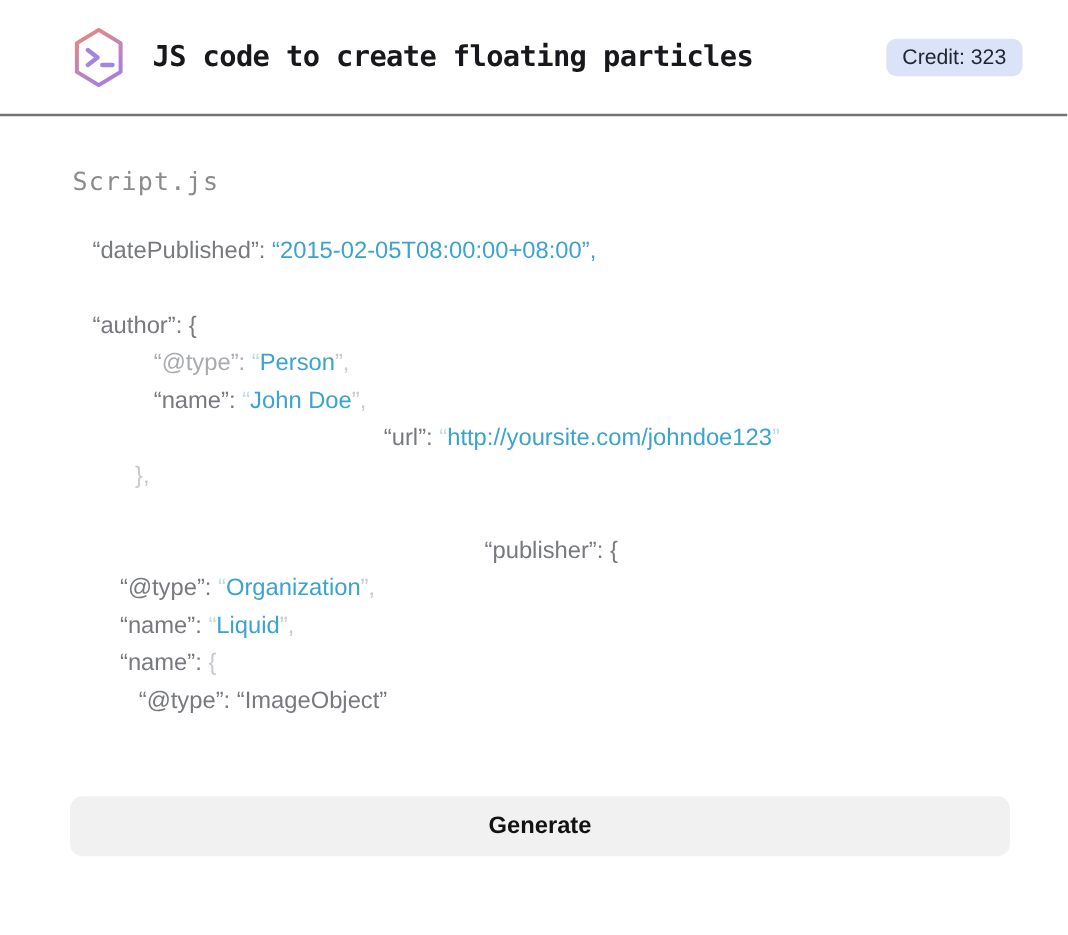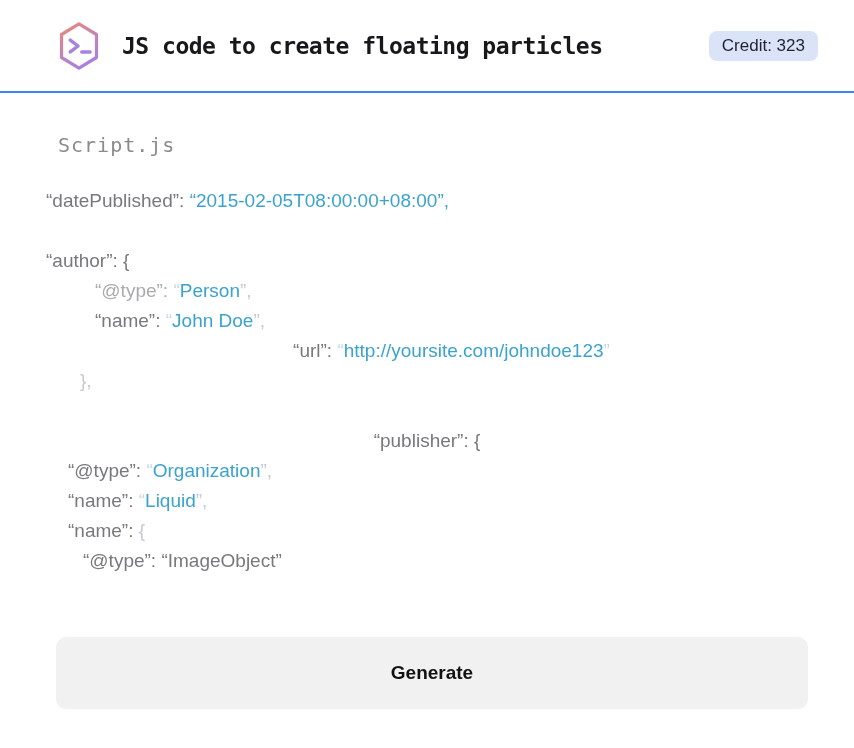--- a/index.html
+++ b/index.html
@@ -7,21 +7,21 @@
   body {
     width: 854px; height: 748px;
     background: #ffffff;
     font-family: "Liberation Sans", sans-serif;
     overflow: hidden;
   }
   .header {
     display: flex; align-items: center;
     height: 93px;
     padding: 0 36px 0 56px;
-    border-bottom: 2px solid #3b82f6;
+    border-bottom: 2px solid #737373;
   }
   .logo { width: 46px; height: 52px; margin-right: 20px; display: flex; align-items: center; }
   .logo svg { width: 46px; height: 52px; }
   .title {
     font-family: "DejaVu Sans Mono", monospace;
     font-weight: 700; font-size: 23px; color: #17171c;
     letter-spacing: -0.5px;
     margin: 0; flex: 1;
     white-space: nowrap;
   }
@@ -32,31 +32,31 @@
     white-space: nowrap;
   }
   .main { padding: 0 46px; }
   .filename {
     font-family: "DejaVu Sans Mono", monospace;
     font-weight: 500; font-size: 20px; color: #8b8b8d;
     letter-spacing: 1px;
     margin: 40px 0 0 12px;
   }
   .code { margin-top: 29px; font-size: 19px; }
-  .code-line { height: 30px; line-height: 30px; white-space: pre; }
+  .code-line { height: 30px; line-height: 30px; white-space: pre; margin-left: 28px; }
   .seg-key         { color: #77797e; }
   .seg-key_light   { color: #a9abb0; }
   .seg-value       { color: #3ba3cd; }
   .seg-quote_light { color: #c4dbe7; }
   .seg-punct_light { color: #c6cad0; }
   .generate {
     display: block;
     width: calc(100% - 10px);
     margin: 61px 0 0 10px;
-    height: 72px;
+    height: 48px;
     background: #f1f1f2;
     border: none; border-radius: 10px;
     font-family: "Liberation Sans", sans-serif;
     font-weight: 700; font-size: 19px; color: #121212;
     cursor: pointer;
   }
 </style>
 </head>
 <body>
 

